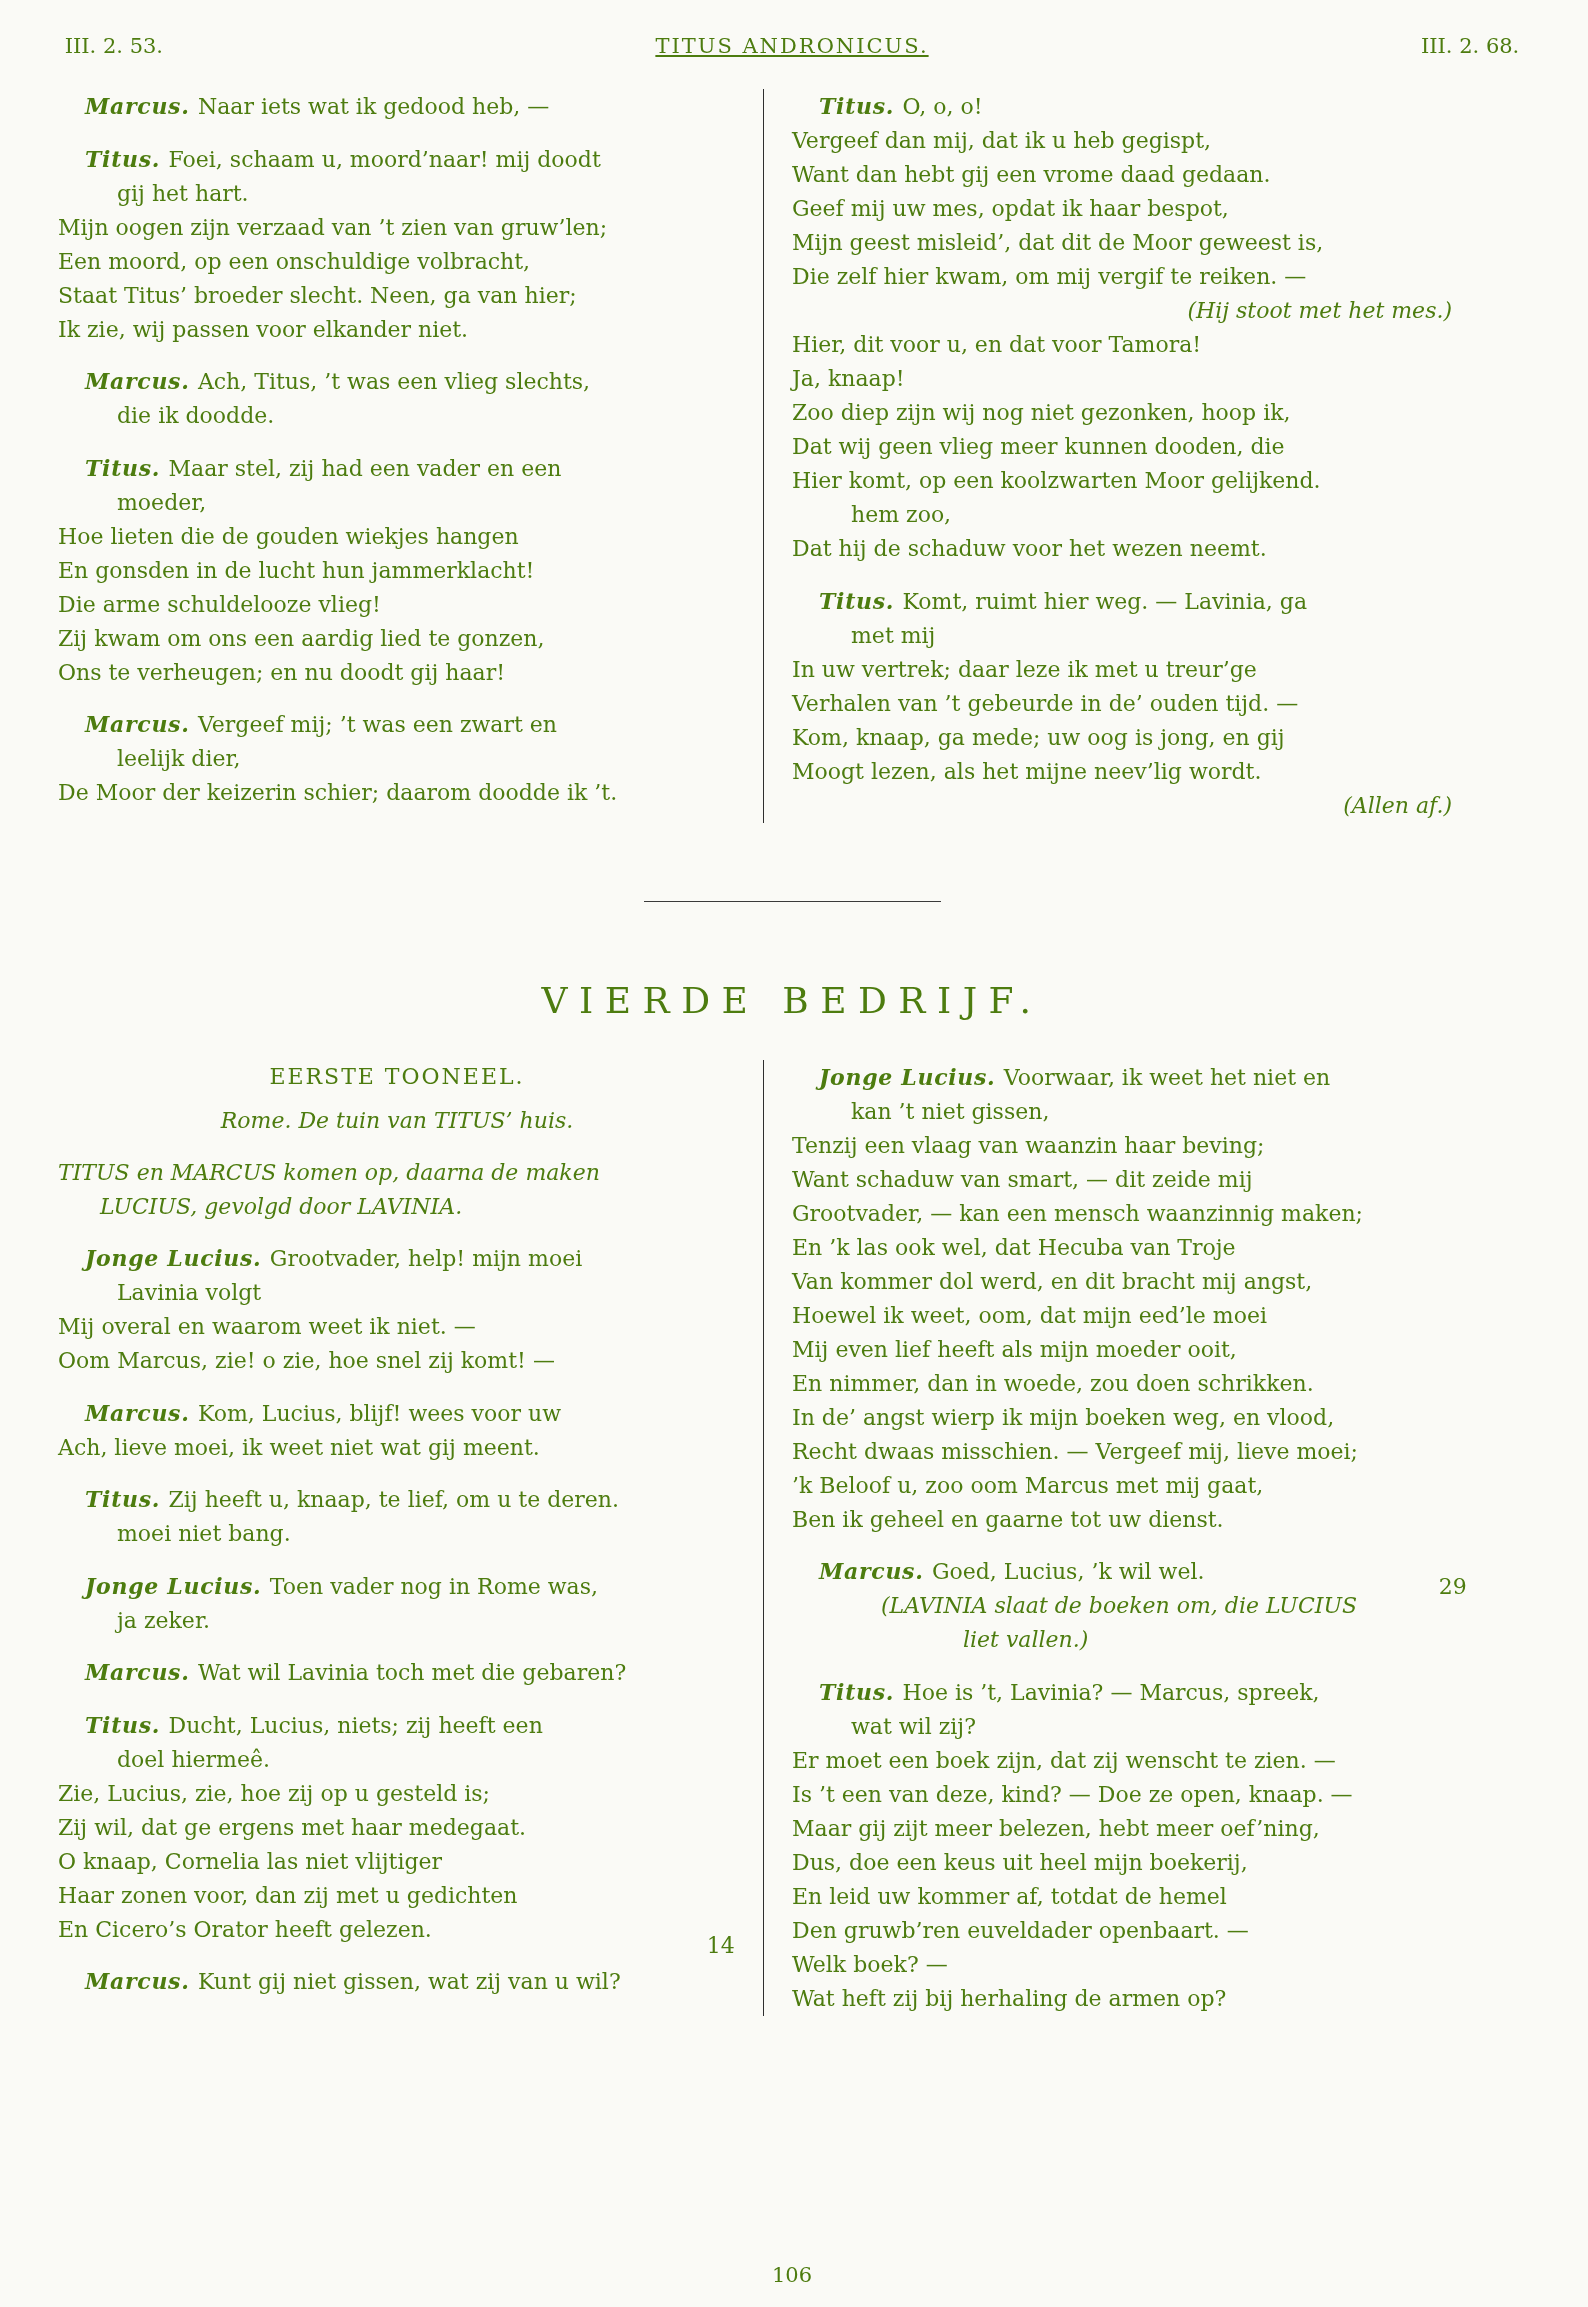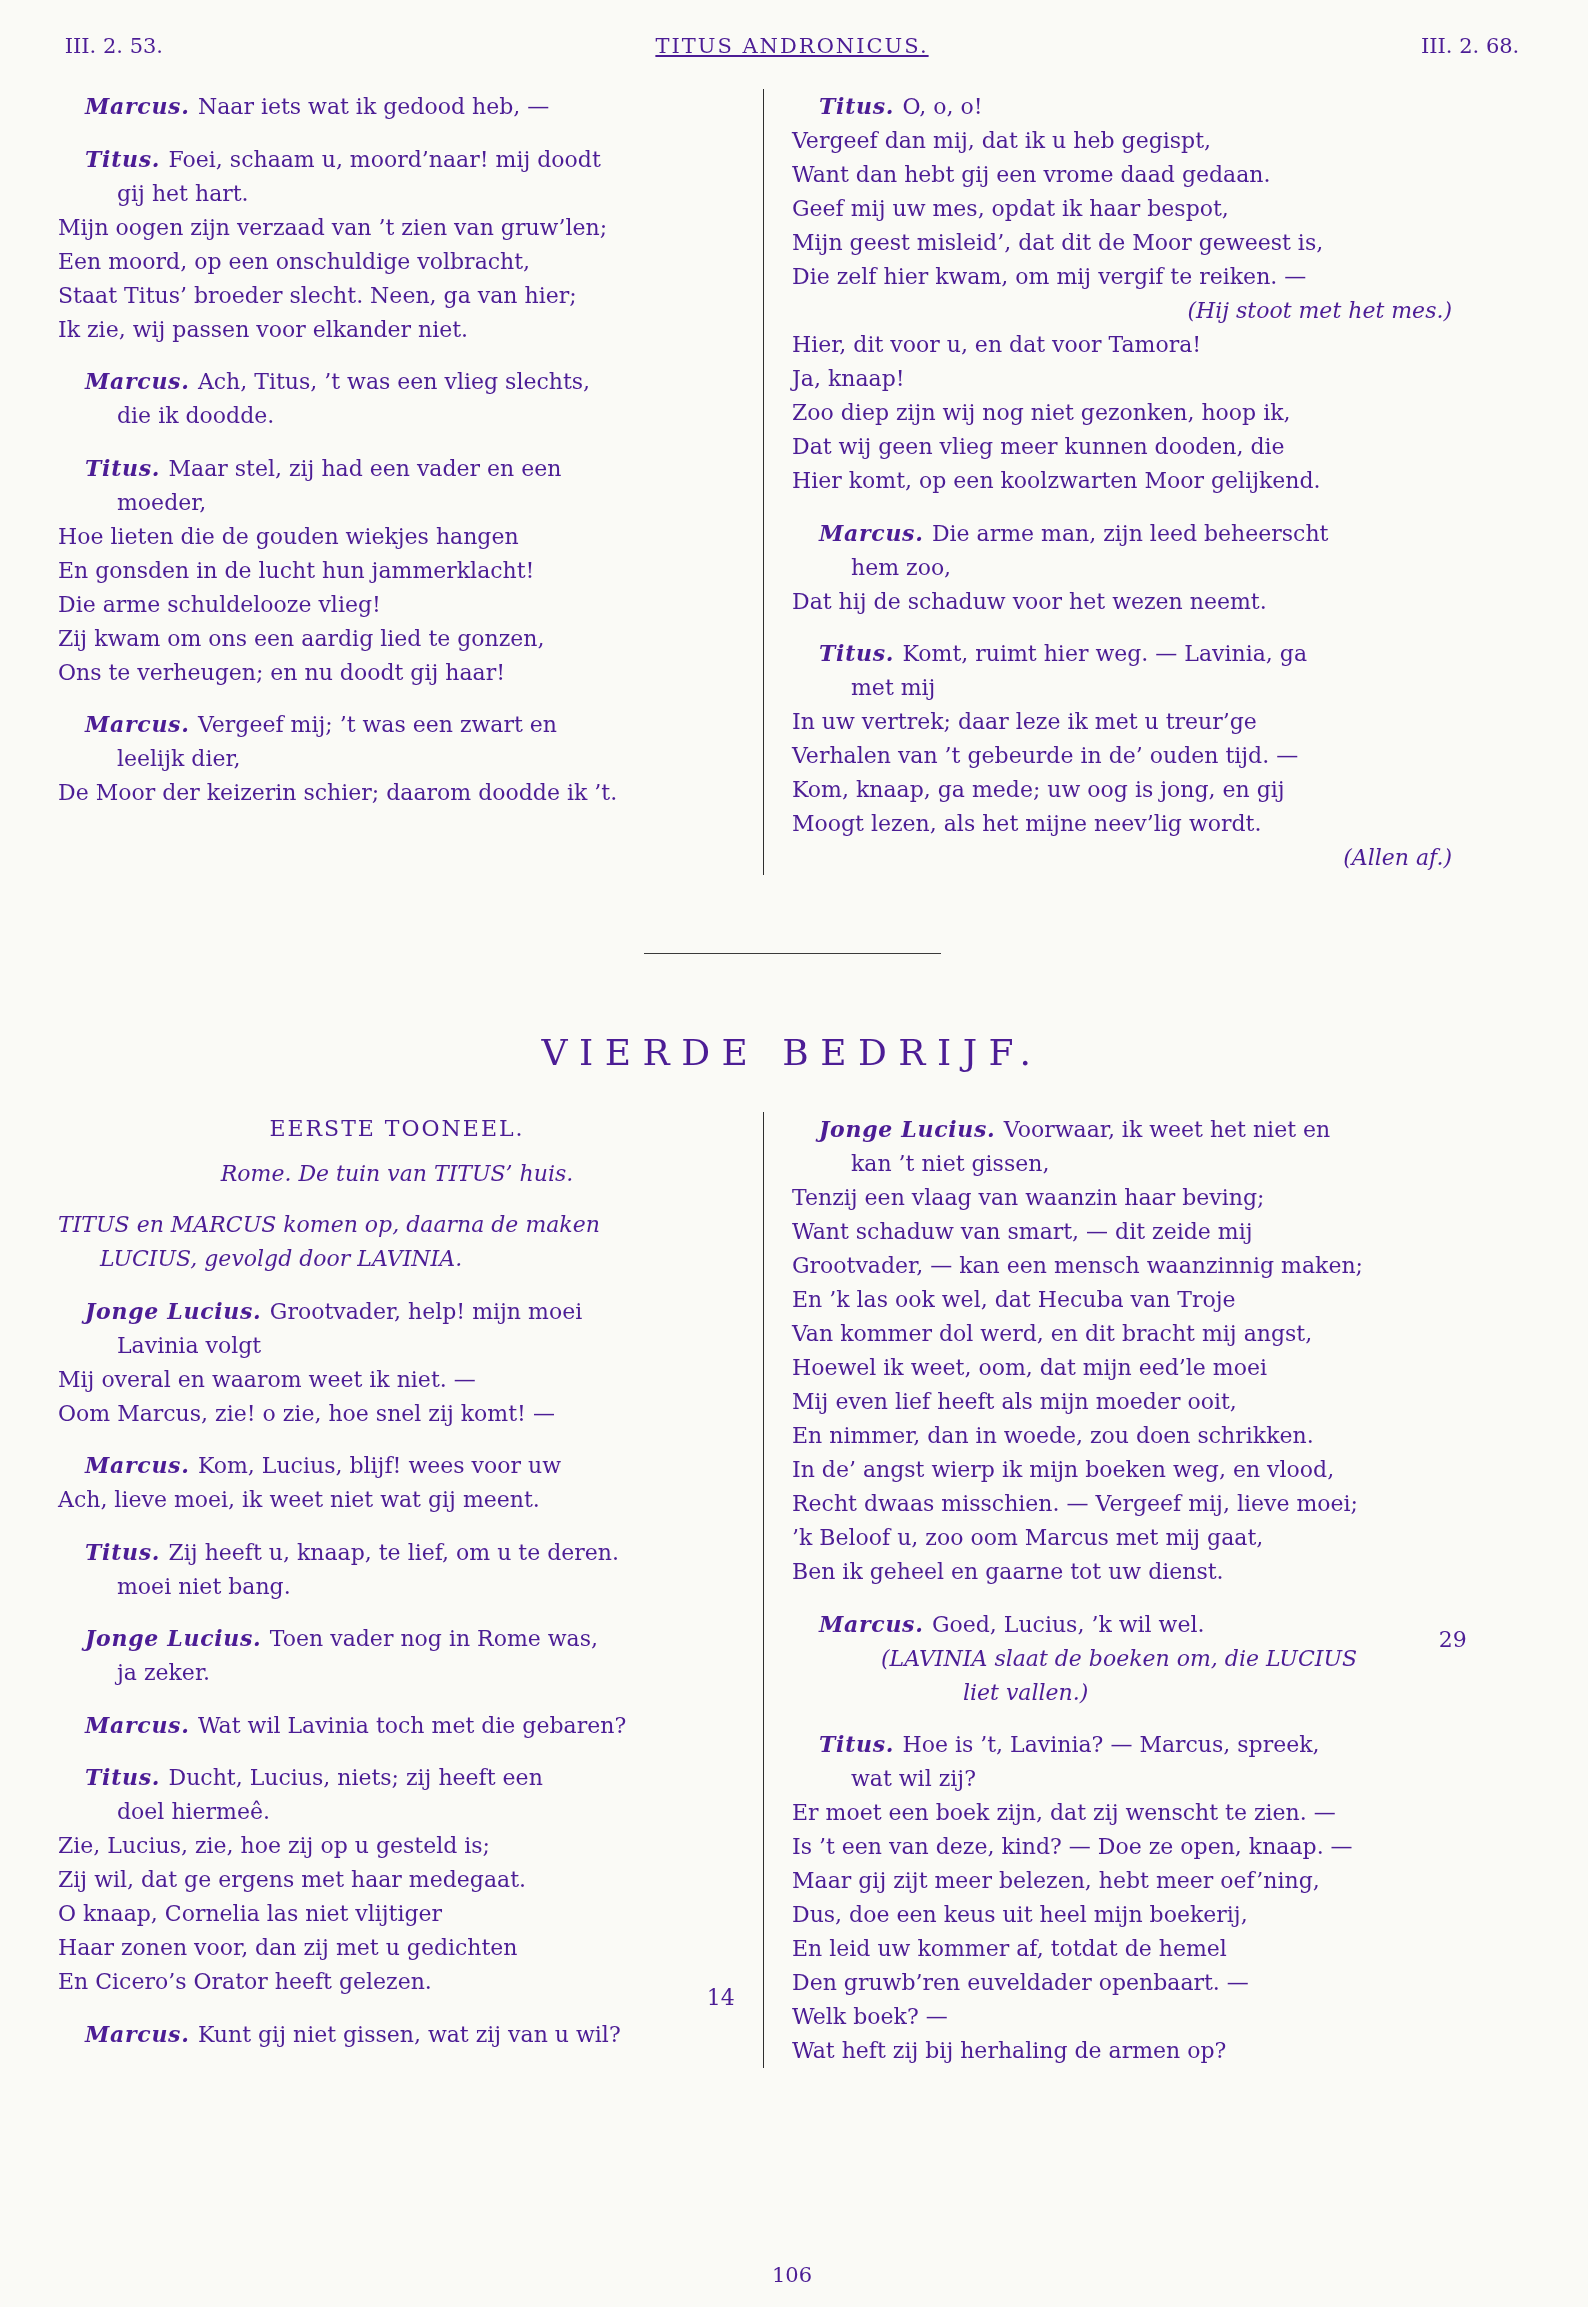--- a/index.html
+++ b/index.html
@@ -3,21 +3,21 @@
 <meta charset="utf-8">
 <style>
   html, body { margin: 0; padding: 0; background: #d8d6d0; }
   .page {
     width: 1588px;
     height: 2307px;
     box-sizing: border-box;
     margin: 0 auto;
     padding: 34px 62px 17.5px 58px;
     background: #fafaf6;
-    color: #4c1d95;
+    color: #4d7c0f;
     font-family: "DejaVu Serif", "Liberation Serif", serif;
     font-size: 22px;
     display: flex;
     flex-direction: column;
     overflow: hidden;
   }
   .page-header {
     display: flex;
     justify-content: space-between;
     align-items: baseline;
@@ -98,21 +98,20 @@
         <div class="line">Want dan hebt gij een vrome daad gedaan.</div>
         <div class="line">Geef mij uw mes, opdat ik haar bespot,</div>
         <div class="line">Mijn geest misleid’, dat dit de Moor geweest is,</div>
         <div class="line">Die zelf hier kwam, om mij vergif te reiken. —</div>
         <div class="line stage right">(Hij stoot met het mes.)</div>
         <div class="line">Hier, dit voor u, en dat voor Tamora!</div>
         <div class="line">Ja, knaap!</div>
         <div class="line">Zoo diep zijn wij nog niet gezonken, hoop ik,</div>
         <div class="line">Dat wij geen vlieg meer kunnen dooden, die</div>
         <div class="line">Hier komt, op een koolzwarten Moor gelijkend.</div>
-        <div class="line nb first"><span class="speaker">Marcus. </span>Die arme man, zijn leed beheerscht</div>
         <div class="line wrap">hem zoo,</div>
         <div class="line">Dat hij de schaduw voor het wezen neemt.</div>
         <div class="line nb first"><span class="speaker">Titus. </span>Komt, ruimt hier weg. — Lavinia, ga</div>
         <div class="line wrap">met mij</div>
         <div class="line">In uw vertrek; daar leze ik met u treur’ge</div>
         <div class="line">Verhalen van ’t gebeurde in de’ ouden tijd. —</div>
         <div class="line">Kom, knaap, ga mede; uw oog is jong, en gij</div>
         <div class="line">Moogt lezen, als het mijne neev’lig wordt.</div>
         <div class="line stage right">(Allen af.)</div>
       </div>

